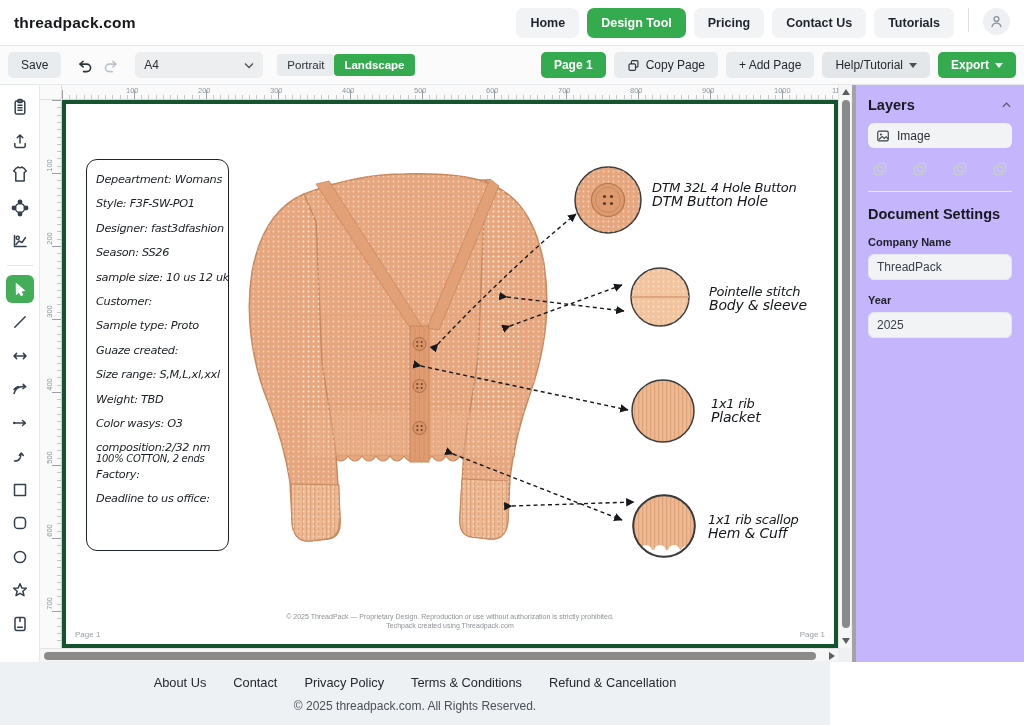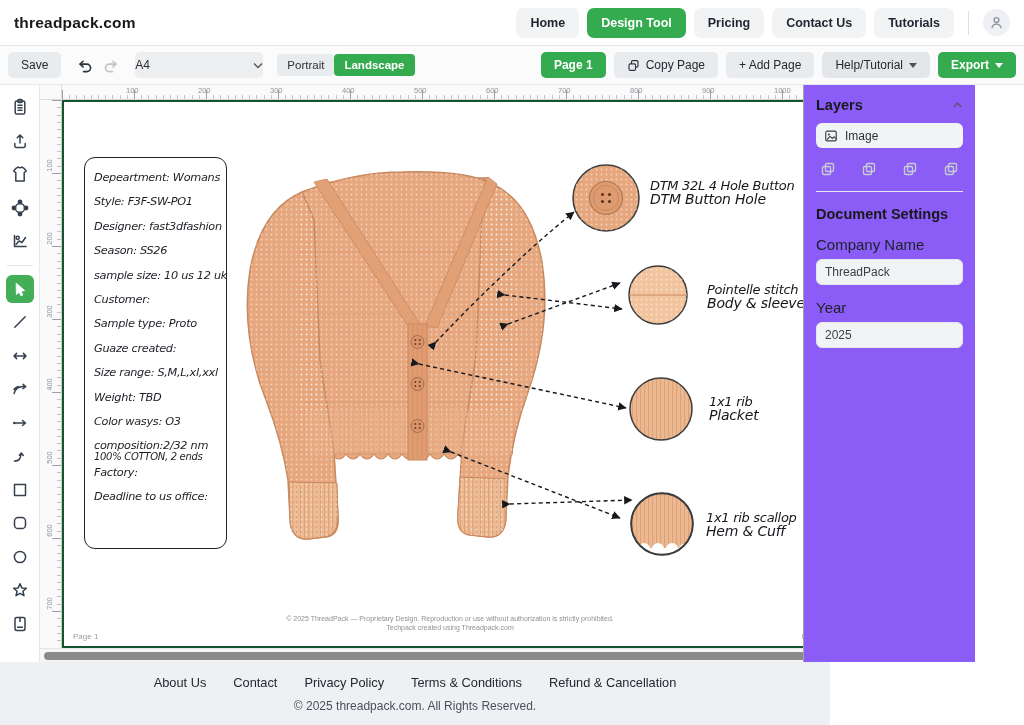--- a/index.html
+++ b/index.html
@@ -1,32 +1,32 @@
 <!DOCTYPE html>
 <html><head>
 <meta charset="utf-8">
 <style>
   * { margin:0; padding:0; box-sizing:border-box; }
   html,body { width:1024px; height:725px; font-family:"Liberation Sans", sans-serif; background:#fff; overflow:hidden; }
 
   
   .nav { position:absolute; left:0; top:0; width:1024px; height:46px; background:#fff; border-bottom:1px solid #e4e7ea; display:flex; align-items:center; padding:0 14px; z-index:30; }
   .logo { font-size:15.5px; font-weight:bold; color:#17191c; letter-spacing:.2px; }
-  .nav-right { margin-left:auto; display:flex; align-items:center; gap:8px; }
+  .nav-right { margin-left:auto; display:flex; align-items:flex-start; gap:8px; }
   .nav-btn { font-size:12.5px; font-weight:bold; color:#1f2530; background:#f1f3f5; border:none; border-radius:7px; padding:8px 14px; cursor:pointer; }
   .nav-btn.active { background:#35ab50; color:#fff; }
   .nav-sep { width:1px; height:24px; background:#dde1e5; margin:0 6px; }
   .avatar { width:27px; height:27px; border-radius:50%; background:#eef0f3; display:flex; align-items:center; justify-content:center; }
 
   
   .toolbar { position:absolute; left:0; top:46px; width:1024px; height:39px; background:#fbfbfc; border-bottom:1px solid #e6e8ea; display:flex; align-items:center; padding:0 8px; z-index:29; }
   .tb-btn { font-size:12px; font-weight:500; color:#24292f; background:#e9ecef; border:none; border-radius:5px; padding:6px 13px; cursor:pointer; white-space:nowrap; display:flex; align-items:center; gap:6px; }
   .tb-btn.green { background:#35ab50; color:#fff; font-weight:bold; }
   .icon-btn { background:none; border:none; padding:2px 5px; cursor:pointer; display:flex; align-items:center; }
-  .select-box { width:128px; background:#eceef0; border-radius:5px; font-size:12px; color:#2b3036; padding:6px 0; display:flex; align-items:center; justify-content:space-between; cursor:pointer; margin:0 10px; }
+  .select-box { width:128px; background:#eceef0; border-radius:5px; font-size:12px; color:#2b3036; padding:6px 9px; display:flex; align-items:center; justify-content:space-between; cursor:pointer; margin:0 10px; }
   .caret-down { width:0; height:0; border-left:4px solid transparent; border-right:4px solid transparent; border-top:5px solid currentColor; display:inline-block; }
   .tb-right { margin-left:auto; display:flex; align-items:center; gap:8px; }
   .seg { display:flex; align-items:center; margin-left:4px; }
   .pill { font-size:11.5px; padding:5px 10px; border-radius:4px; border:none; cursor:pointer; background:#e9ecef; color:#2b3036; }
   .pill.green { background:#35ab50; color:#fff; font-weight:bold; }
 
   
   .rail { position:absolute; left:0; top:85px; width:40px; height:577px; background:#fff; border-right:1px solid #e6e8ea; display:flex; flex-direction:column; align-items:center; padding-top:8px; z-index:20; }
   .tool { width:28px; height:28px; display:flex; align-items:center; justify-content:center; border-radius:6px; cursor:pointer; margin-bottom:5.5px; color:#35404f; }
   .tool svg { stroke:#35404f; fill:none; stroke-width:1.5; stroke-linecap:round; stroke-linejoin:round; }
@@ -38,21 +38,21 @@
   .corner { position:absolute; left:0; top:0; width:22px; height:15px; background:#fafafa; border-right:1px solid #ddd; border-bottom:1px solid #ddd; }
   .ruler-h { position:absolute; left:22px; top:0; width:776px; height:15px; background:#fafafa; border-bottom:1px solid #ddd;
     background-image:repeating-linear-gradient(to right,#9aa0a6 0 1px,transparent 1px 72px),repeating-linear-gradient(to right,#c3c7cc 0 1px,transparent 1px 7.2px);
     background-size:100% 9px,100% 4px; background-position:left bottom,left bottom; background-repeat:no-repeat; }
   .ruler-v { position:absolute; left:0; top:15px; width:22px; height:548px; background:#fafafa; border-right:1px solid #ddd;
     background-image:repeating-linear-gradient(to bottom,#9aa0a6 0 1px,transparent 1px 73px),repeating-linear-gradient(to bottom,#c3c7cc 0 1px,transparent 1px 7.3px);
     background-size:9px 100%,4px 100%; background-position:right top,right top; background-repeat:no-repeat; }
   .rl { position:absolute; top:1px; font-size:7.5px; color:#8f959b; }
   .rlv { position:absolute; left:-3px; width:24px; text-align:center; font-size:7.5px; color:#8f959b; transform:rotate(-90deg); }
 
-  .page { position:absolute; left:22px; top:15px; width:776px; height:548px; background:#fff; border:2px solid #14532d; box-shadow:0 1px 4px rgba(0,0,0,.13);text-decoration:underline; }
+  .page { position:absolute; left:22px; top:15px; width:776px; height:548px; background:#fff; border:4px solid #14532d; box-shadow:0 1px 4px rgba(0,0,0,.13);text-decoration:underline; }
 
   
   .info-box { position:absolute; left:20px; top:55px; width:143px; height:392px; border:1.4px solid #20242a; border-radius:11px; padding:8px 4px 6px 9px; }
   .info-line { font-family:"DejaVu Sans", sans-serif; font-style:italic; font-size:11.3px; color:#1b1f24; line-height:24.4px; white-space:nowrap; letter-spacing:-.3px; }
   .info-sub { font-family:"DejaVu Sans", sans-serif; font-style:italic; font-size:10px; color:#1b1f24; line-height:9px; margin-top:-7px; letter-spacing:-.3px; }
 
   
   .callout { position:absolute; font-family:"DejaVu Sans", sans-serif; font-style:italic; color:#14171b; }
   .callout .t { font-size:13px; font-weight:500; letter-spacing:-.3px; line-height:15px; }
   .callout .s { font-size:14px; line-height:13px; letter-spacing:-.2px; }
@@ -65,29 +65,29 @@
   .vscroll { position:absolute; left:798px; top:0; width:13px; height:563px; background:#f6f6f6; border-left:1px solid #e4e4e4; }
   .vthumb { position:absolute; left:2.5px; top:15px; width:8px; height:528px; background:#8a8a8a; border-radius:4px; }
   .varr { position:absolute; left:3px; width:0; height:0; border-left:4px solid transparent; border-right:4px solid transparent; }
   .varr.up { top:4px; border-bottom:6px solid #5b5f63; }
   .varr.down { bottom:4px; border-top:6px solid #5b5f63; }
   .hscroll { position:absolute; left:0; top:563px; width:798px; height:13px; background:#f6f6f6; border-top:1px solid #e4e4e4; }
   .hthumb { position:absolute; top:2.5px; left:4px; width:772px; height:8px; background:#8a8a8a; border-radius:4px; }
   .harr { position:absolute; right:3px; top:3px; width:0; height:0; border-top:4px solid transparent; border-bottom:4px solid transparent; border-left:6px solid #5b5f63; }
 
   
-  .panel { position:absolute; left:803px; top:85px; width:172px; height:577px; background:#8b5cf6; border-left:1px solid #a3a3a3; padding:12px 12px 0 12px; z-index:20; }
+  .panel { position:absolute; left:852px; top:85px; width:172px; height:577px; background:#c4b5fd; border-left:4px solid #a3a3a3; padding:12px 12px 0 12px; z-index:20; }
   .panel-head { display:flex; align-items:center; justify-content:space-between; margin-bottom:10px; }
   .panel-title { font-size:14.5px; font-weight:bold; color:#17191c; }
   .layer-item { display:flex; align-items:center; gap:7px; background:#f1f3f4; border-radius:6px; height:25px; padding:0 8px; font-size:12px; color:#2b3036; cursor:pointer; }
   .layer-actions { display:flex; justify-content:space-between; padding:0 4px; margin:13px 0 14px; }
   .layer-actions svg { stroke:#c7ccd2; fill:none; stroke-width:1.4; cursor:pointer; }
   .panel-div { height:1px; background:#e8eaec; margin-bottom:14px; }
   .settings-title { font-size:14.5px; font-weight:bold; color:#17191c; margin-bottom:14px; }
-  .field-label { font-size:15px; font-weight:normal; color:#1d2127; margin-bottom:6px; }
+  .field-label { font-size:11px; font-weight:bold; color:#1d2127; margin-bottom:6px; }
   .field-input { width:100%; background:#f1f3f5; border:1px solid #e5e8eb; border-radius:6px; height:26px; font-size:12px; color:#3a4048; padding:0 8px; font-family:"Liberation Sans",sans-serif; margin-bottom:14px; }
 
   
   .footer { position:absolute; left:0; top:662px; width:830px; height:63px; background:#eef1f4; display:flex; flex-direction:column; align-items:center; justify-content:center; gap:9px; z-index:30; }
   .flinks { display:flex; gap:27px; }
   .flink { font-size:12.8px; color:#24292f; text-decoration:none; cursor:pointer; }
   .fcopy { font-size:12px; color:#4a5058; }
 </style>
 </head>
 <body>

